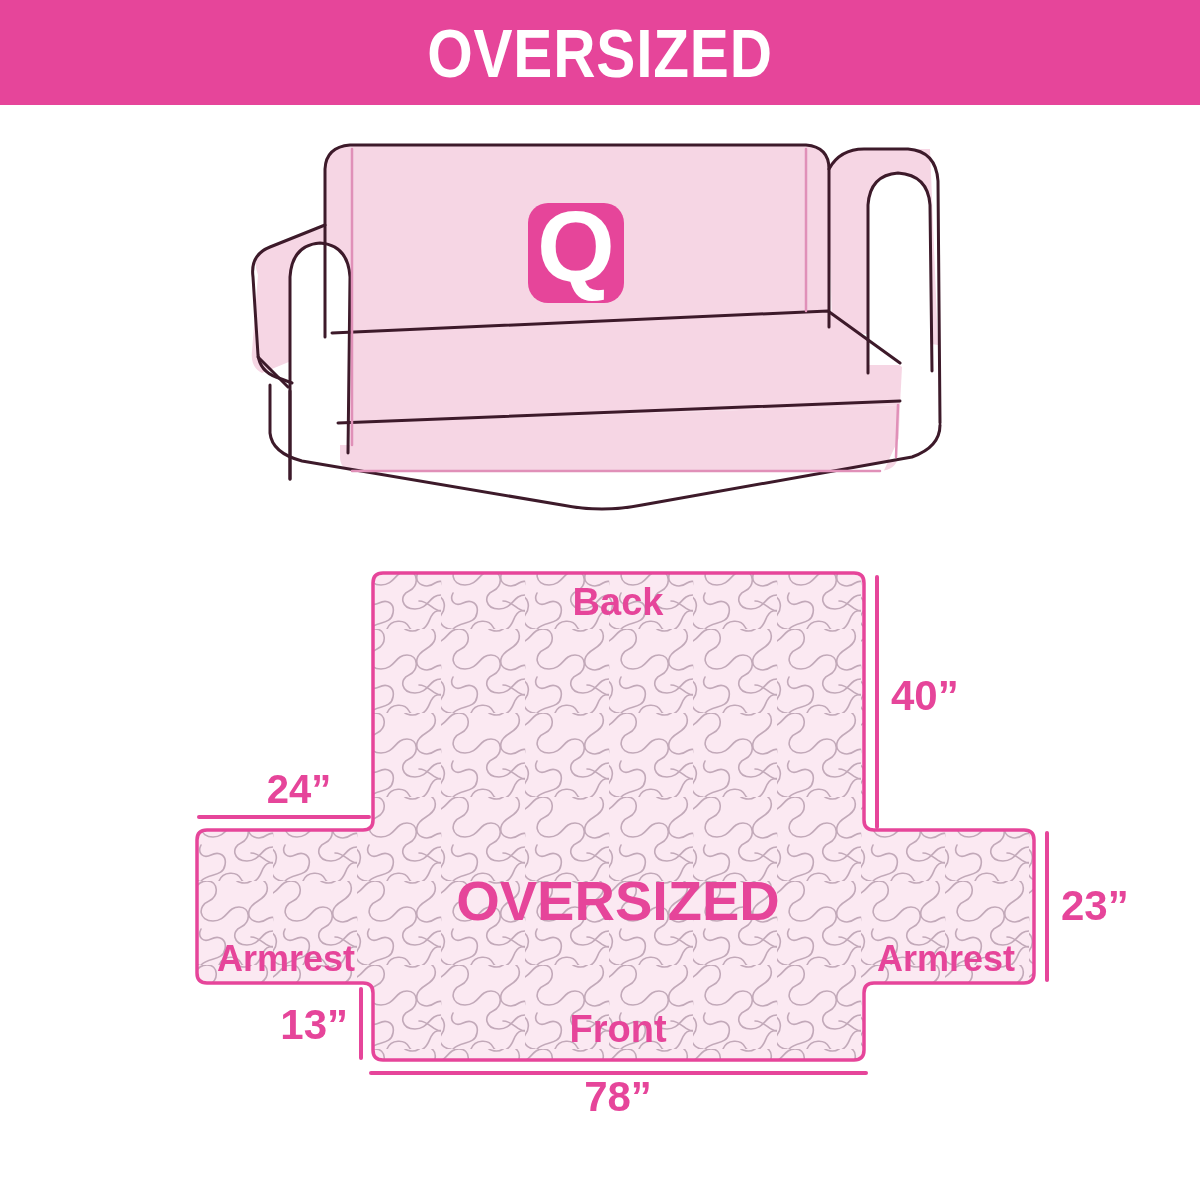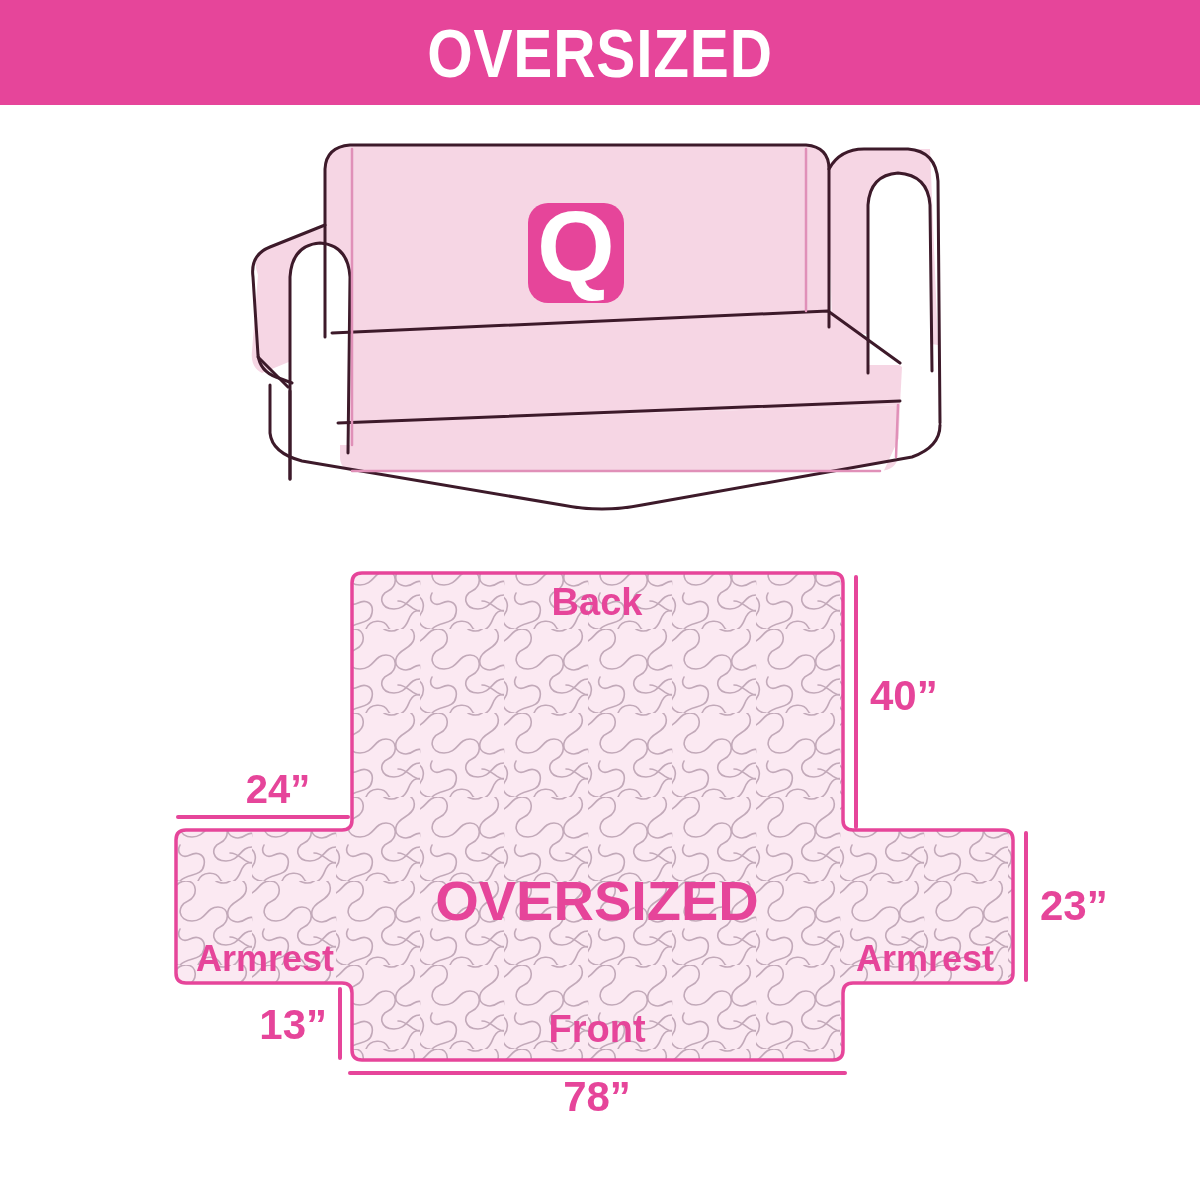--- a/index.html
+++ b/index.html
@@ -48,20 +48,21 @@
   }
   #sofa-illustration svg { display: block; }
 
   
   #dimension-diagram {
     position: absolute;
     left: 0;
     top: 545px;
     width: 1100px;
     height: 655px;
+    padding-left: 21px;
   }
   #dimension-diagram svg { display: block; }
 </style>
 </head>
 <body>
 
 <div id="header-banner">
   <div id="header-title">OVERSIZED</div>
 </div>
 

